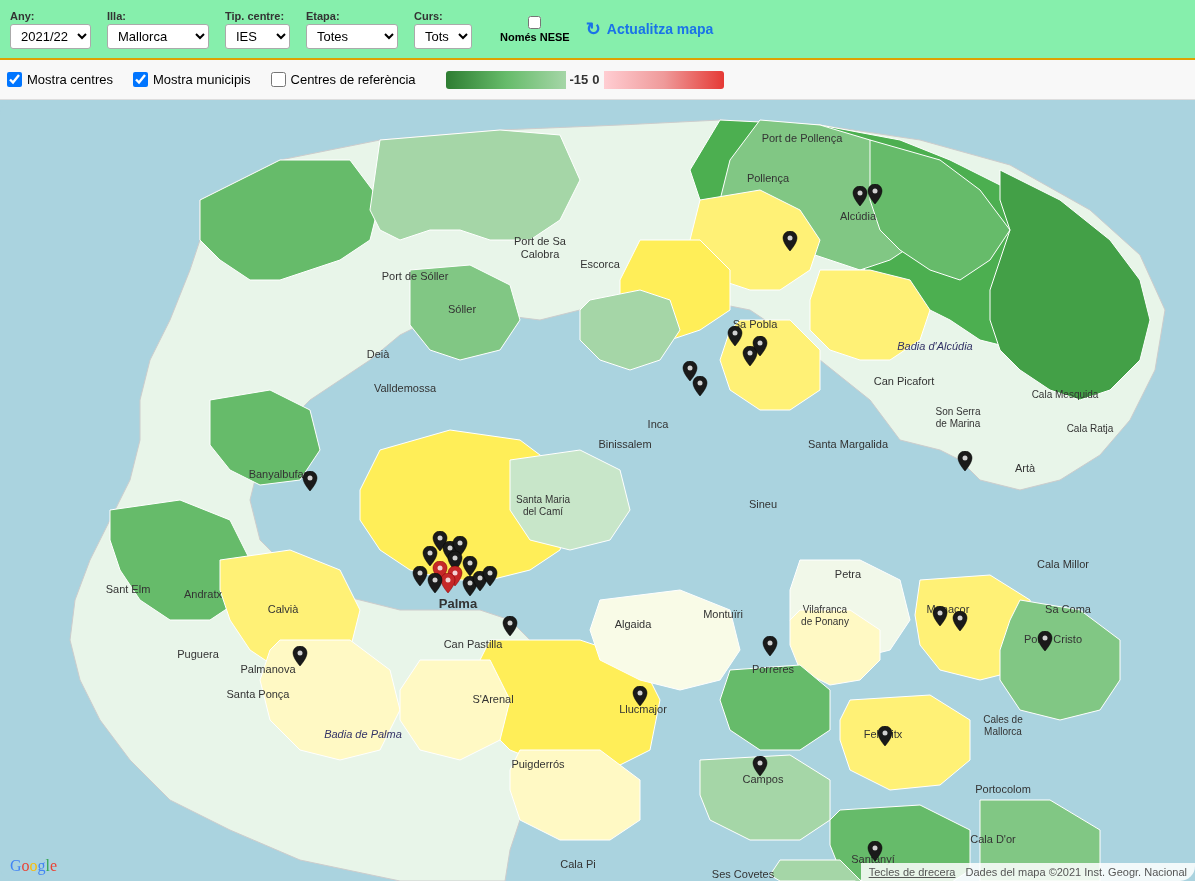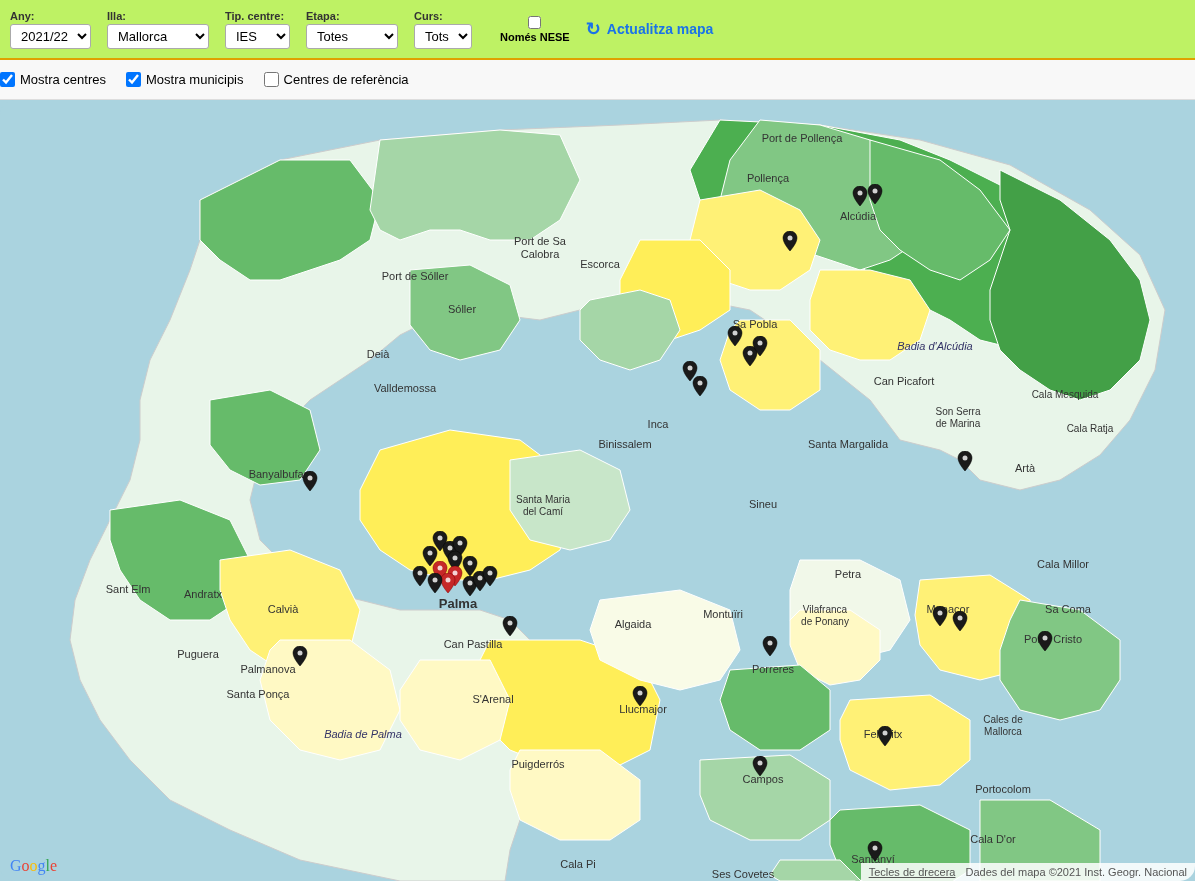--- a/index.html
+++ b/index.html
@@ -1,21 +1,21 @@
 <!DOCTYPE html>
 <html><head>
   <meta charset="utf-8">
   <style>
     * { margin: 0; padding: 0; box-sizing: border-box; }
     body { width: 1195px; height: 881px; overflow: hidden; font-family: Arial, sans-serif; font-size: 13px; background: #aad3df; }
 
     
     #toolbar {
       position: absolute; top: 0; left: 0; width: 100%; height: 60px;
-      background: #bef264; border-bottom: 2px solid #e0a000;
+      background: #86efac; border-bottom: 2px solid #e0a000;
       display: flex; align-items: center; padding: 0 10px; gap: 16px; z-index: 100;
     }
     .filter-group { display: flex; flex-direction: column; align-items: flex-start; }
     .filter-label { font-size: 11px; color: #333; font-weight: bold; margin-bottom: 2px; }
     select {
       border: 1px solid #aaa; border-radius: 3px; padding: 3px 6px;
       font-size: 13px; background: #fff; cursor: pointer;
       appearance: auto;
     }
     .only-nese {
@@ -26,21 +26,21 @@
       display: flex; align-items: center; gap: 6px;
       background: none; border: none; cursor: pointer;
       color: #1a73e8; font-size: 14px; font-weight: bold; white-space: nowrap;
     }
     .refresh-icon { font-size: 18px; color: #1a73e8; }
 
     
     #legend {
       position: absolute; top: 60px; left: 0; width: 100%; height: 40px;
       background: #f8f8f8; border-bottom: 1px solid #ddd;
-      display: flex; align-items: center; padding: 0 0; gap: 20px; z-index: 100;
+      display: flex; align-items: center; padding: 0 7px; gap: 20px; z-index: 100;
     }
     .legend-check { display: flex; align-items: center; gap: 5px; font-size: 13px; }
     .legend-check input[type=checkbox] { width: 15px; height: 15px; }
     .color-scale {
       display: flex; align-items: center; gap: 4px; margin-left: 10px;
     }
     .scale-green {
       width: 120px; height: 18px;
       background: linear-gradient(to right, #2e7d32, #66bb6a, #a5d6a7);
       border-radius: 3px 0 0 3px;
@@ -140,20 +140,26 @@
     <input type="checkbox" checked="" style="">
     <span>Mostra centres</span>
   </div>
   <div class="legend-check">
     <input type="checkbox" checked="" style="">
     <span>Mostra municipis</span>
   </div>
   <div class="legend-check">
     <input type="checkbox" style="">
     <span>Centres de referència</span>
+  </div>
+  <div class="color-scale">
+    <div class="scale-green"></div>
+    <span class="scale-num">-15</span>
+    <span class="scale-num">0</span>
+    <div class="scale-red"></div>
   </div>
 </div>
 
 <div id="map-container">
   <div id="map-bg"></div>
 
   <svg id="map-svg" viewBox="0 0 1195 781" xmlns="http://www.w3.org/2000/svg">
 
     <rect x="0" y="0" width="1195" height="781" fill="#aad3df"></rect>
 

